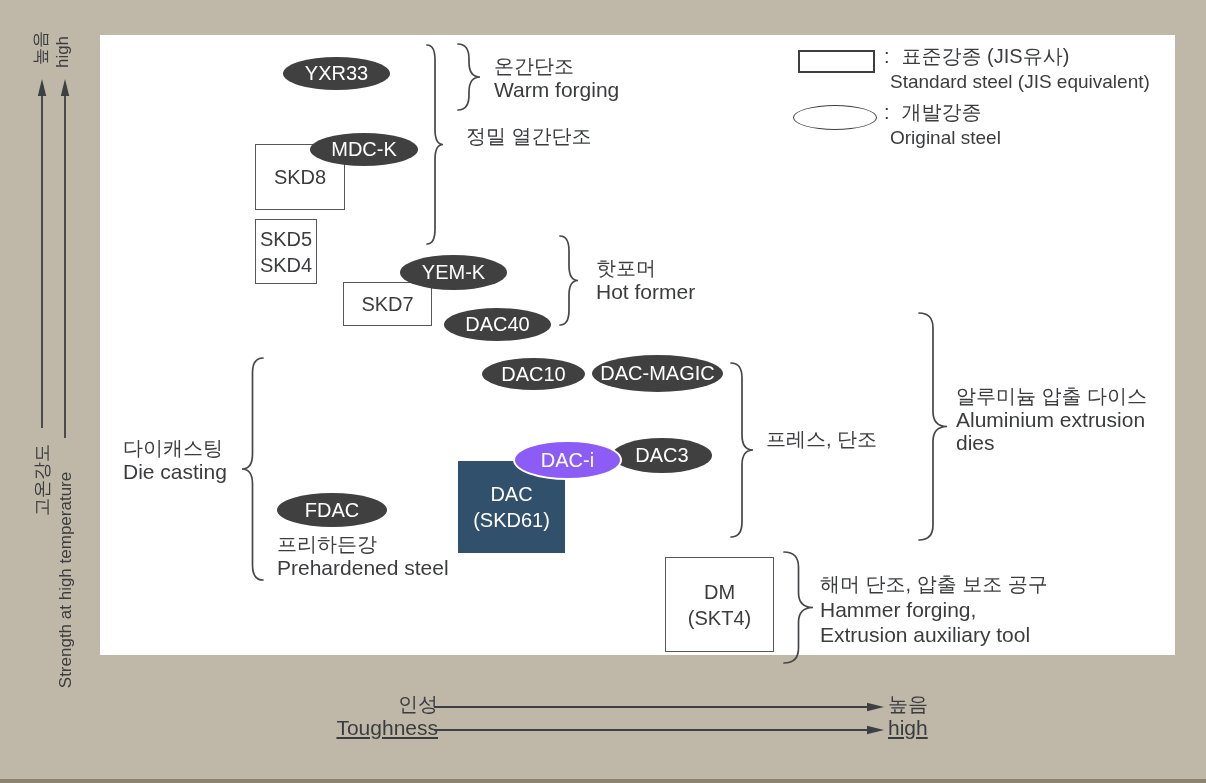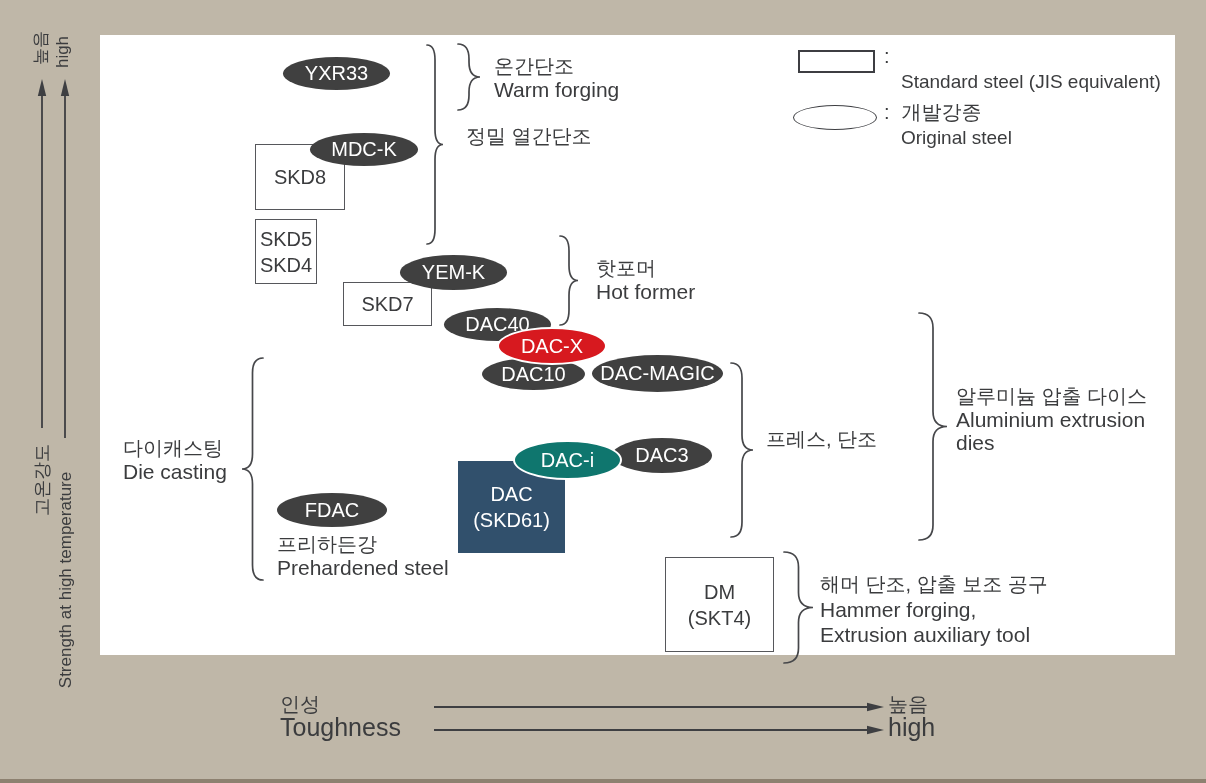--- a/index.html
+++ b/index.html
@@ -7,66 +7,67 @@
           font-family:"Liberation Sans","DejaVu Sans",sans-serif;color:#3b3c3e;}
   .plot{position:absolute;left:100px;top:35px;width:1075px;height:620px;background:#ffffff;}
   .bottombar{position:absolute;left:0;bottom:0;width:1206px;height:4px;background:#8d8170;}
 
   .box{position:absolute;background:#fff;border:1.5px solid #56575b;display:flex;flex-direction:column;
        align-items:center;justify-content:center;font-size:20px;line-height:26px;text-align:center;z-index:1;}
   .box.navy{background:#31506c;border:none;color:#fff;}
   .ell{position:absolute;background:#404040;border-radius:50%;display:flex;align-items:center;
        justify-content:center;color:#fff;font-size:20px;z-index:2;}
   .ell.red{background:#d7191f;border:2px solid #fff;z-index:4;}
-  .ell.orange{background:#0f766e;border:2px solid #fff;z-index:4;}
+  .ell.orange{background:#8b5cf6;border:2px solid #fff;z-index:4;}
 
   .glabel{position:absolute;font-size:20px;line-height:24px;z-index:5;}
   .glabel .en{font-size:21px;}
   .vtext{position:absolute;white-space:nowrap;transform:translate(-50%,-50%) rotate(-90deg);}
   .xlab{position:absolute;font-size:20px;line-height:23px;}
-  .xlab .en{font-size:25px;}
+  .xlab .en{font-size:21px;text-decoration:underline;}
 
   .legend-swatch-rect{position:absolute;left:798px;top:50px;width:73px;height:19px;border:2px solid #3d3e42;background:#fff;}
   .legend-swatch-ell{position:absolute;left:793px;top:105px;width:82px;height:23px;border:1.6px solid #3d3e42;border-radius:50%;background:#fff;}
   .legend-text{position:absolute;font-size:20px;line-height:25px;}
   .legend-text .row1{display:flex;}
   .legend-text .ko{margin-left:12px;}
-  .legend-text .en{font-size:19px;margin-left:17px;}
+  .legend-text .en{font-size:19px;margin-left:6px;}
 
   svg.overlay{position:absolute;left:0;top:0;z-index:3;pointer-events:none;}
   svg.overlay line{stroke:#3e3f42;stroke-width:1.8;}
   svg.overlay polygon{fill:#3e3f42;}
   svg.overlay path.brace{stroke:#46474a;stroke-width:1.7;fill:none;stroke-linecap:round;}
 </style>
 </head>
 <body>
 
 <div id="canvas">
 
   <div class="plot"></div>
   <div class="bottombar"></div>
 
   <div class="vtext" style="left:40px;top:48px;font-size:17px">높음</div>
   <div class="vtext" style="left:63px;top:52px;font-size:17px">high</div>
   <div class="vtext" style="left:42px;top:480px;font-size:18px">고온강도</div>
   <div class="vtext" style="left:66px;top:580px;font-size:17px">Strength at high temperature</div>
 
-  <div class="xlab" style="left:280px;top:693px;width:146px;text-align:left">
+  <div class="xlab" style="left:292px;top:693px;width:146px;text-align:right">
     <div class="ko">인성</div>
     <div class="en">Toughness</div>
   </div>
   <div class="xlab" style="left:888px;top:693px">
     <div class="ko">높음</div>
     <div class="en">high</div>
   </div>
 
   <div class="legend-swatch-rect"></div>
   <div class="legend-text" style="left:884px;top:44px">
     <div class="row1">
       <span>:</span>
+      <span class="ko">표준강종  (JIS유사)</span>
     </div>
     <div class="en">Standard steel (JIS equivalent)</div>
   </div>
   <div class="legend-swatch-ell"></div>
   <div class="legend-text" style="left:884px;top:100px">
     <div class="row1">
       <span>:</span>
       <span class="ko">개발강종</span>
     </div>
     <div class="en">Original steel</div>
@@ -95,23 +96,20 @@
     <span>YXR33</span>
   </div>
   <div class="ell" style="left:310px;top:133px;width:108px;height:33px">
     <span>MDC-K</span>
   </div>
   <div class="ell" style="left:400px;top:255px;width:107px;height:35px">
     <span>YEM-K</span>
   </div>
   <div class="ell" style="left:444px;top:308px;width:107px;height:33px">
     <span>DAC40</span>
-  </div>
-  <div class="ell red" style="left:497px;top:327px;width:106px;height:34px">
-    <span>DAC-X</span>
   </div>
   <div class="ell" style="left:482px;top:358px;width:103px;height:32px">
     <span>DAC10</span>
   </div>
   <div class="ell" style="left:592px;top:355px;width:131px;height:37px">
     <span>DAC-MAGIC</span>
   </div>
   <div class="ell" style="left:612px;top:438px;width:100px;height:35px">
     <span>DAC3</span>
   </div>

